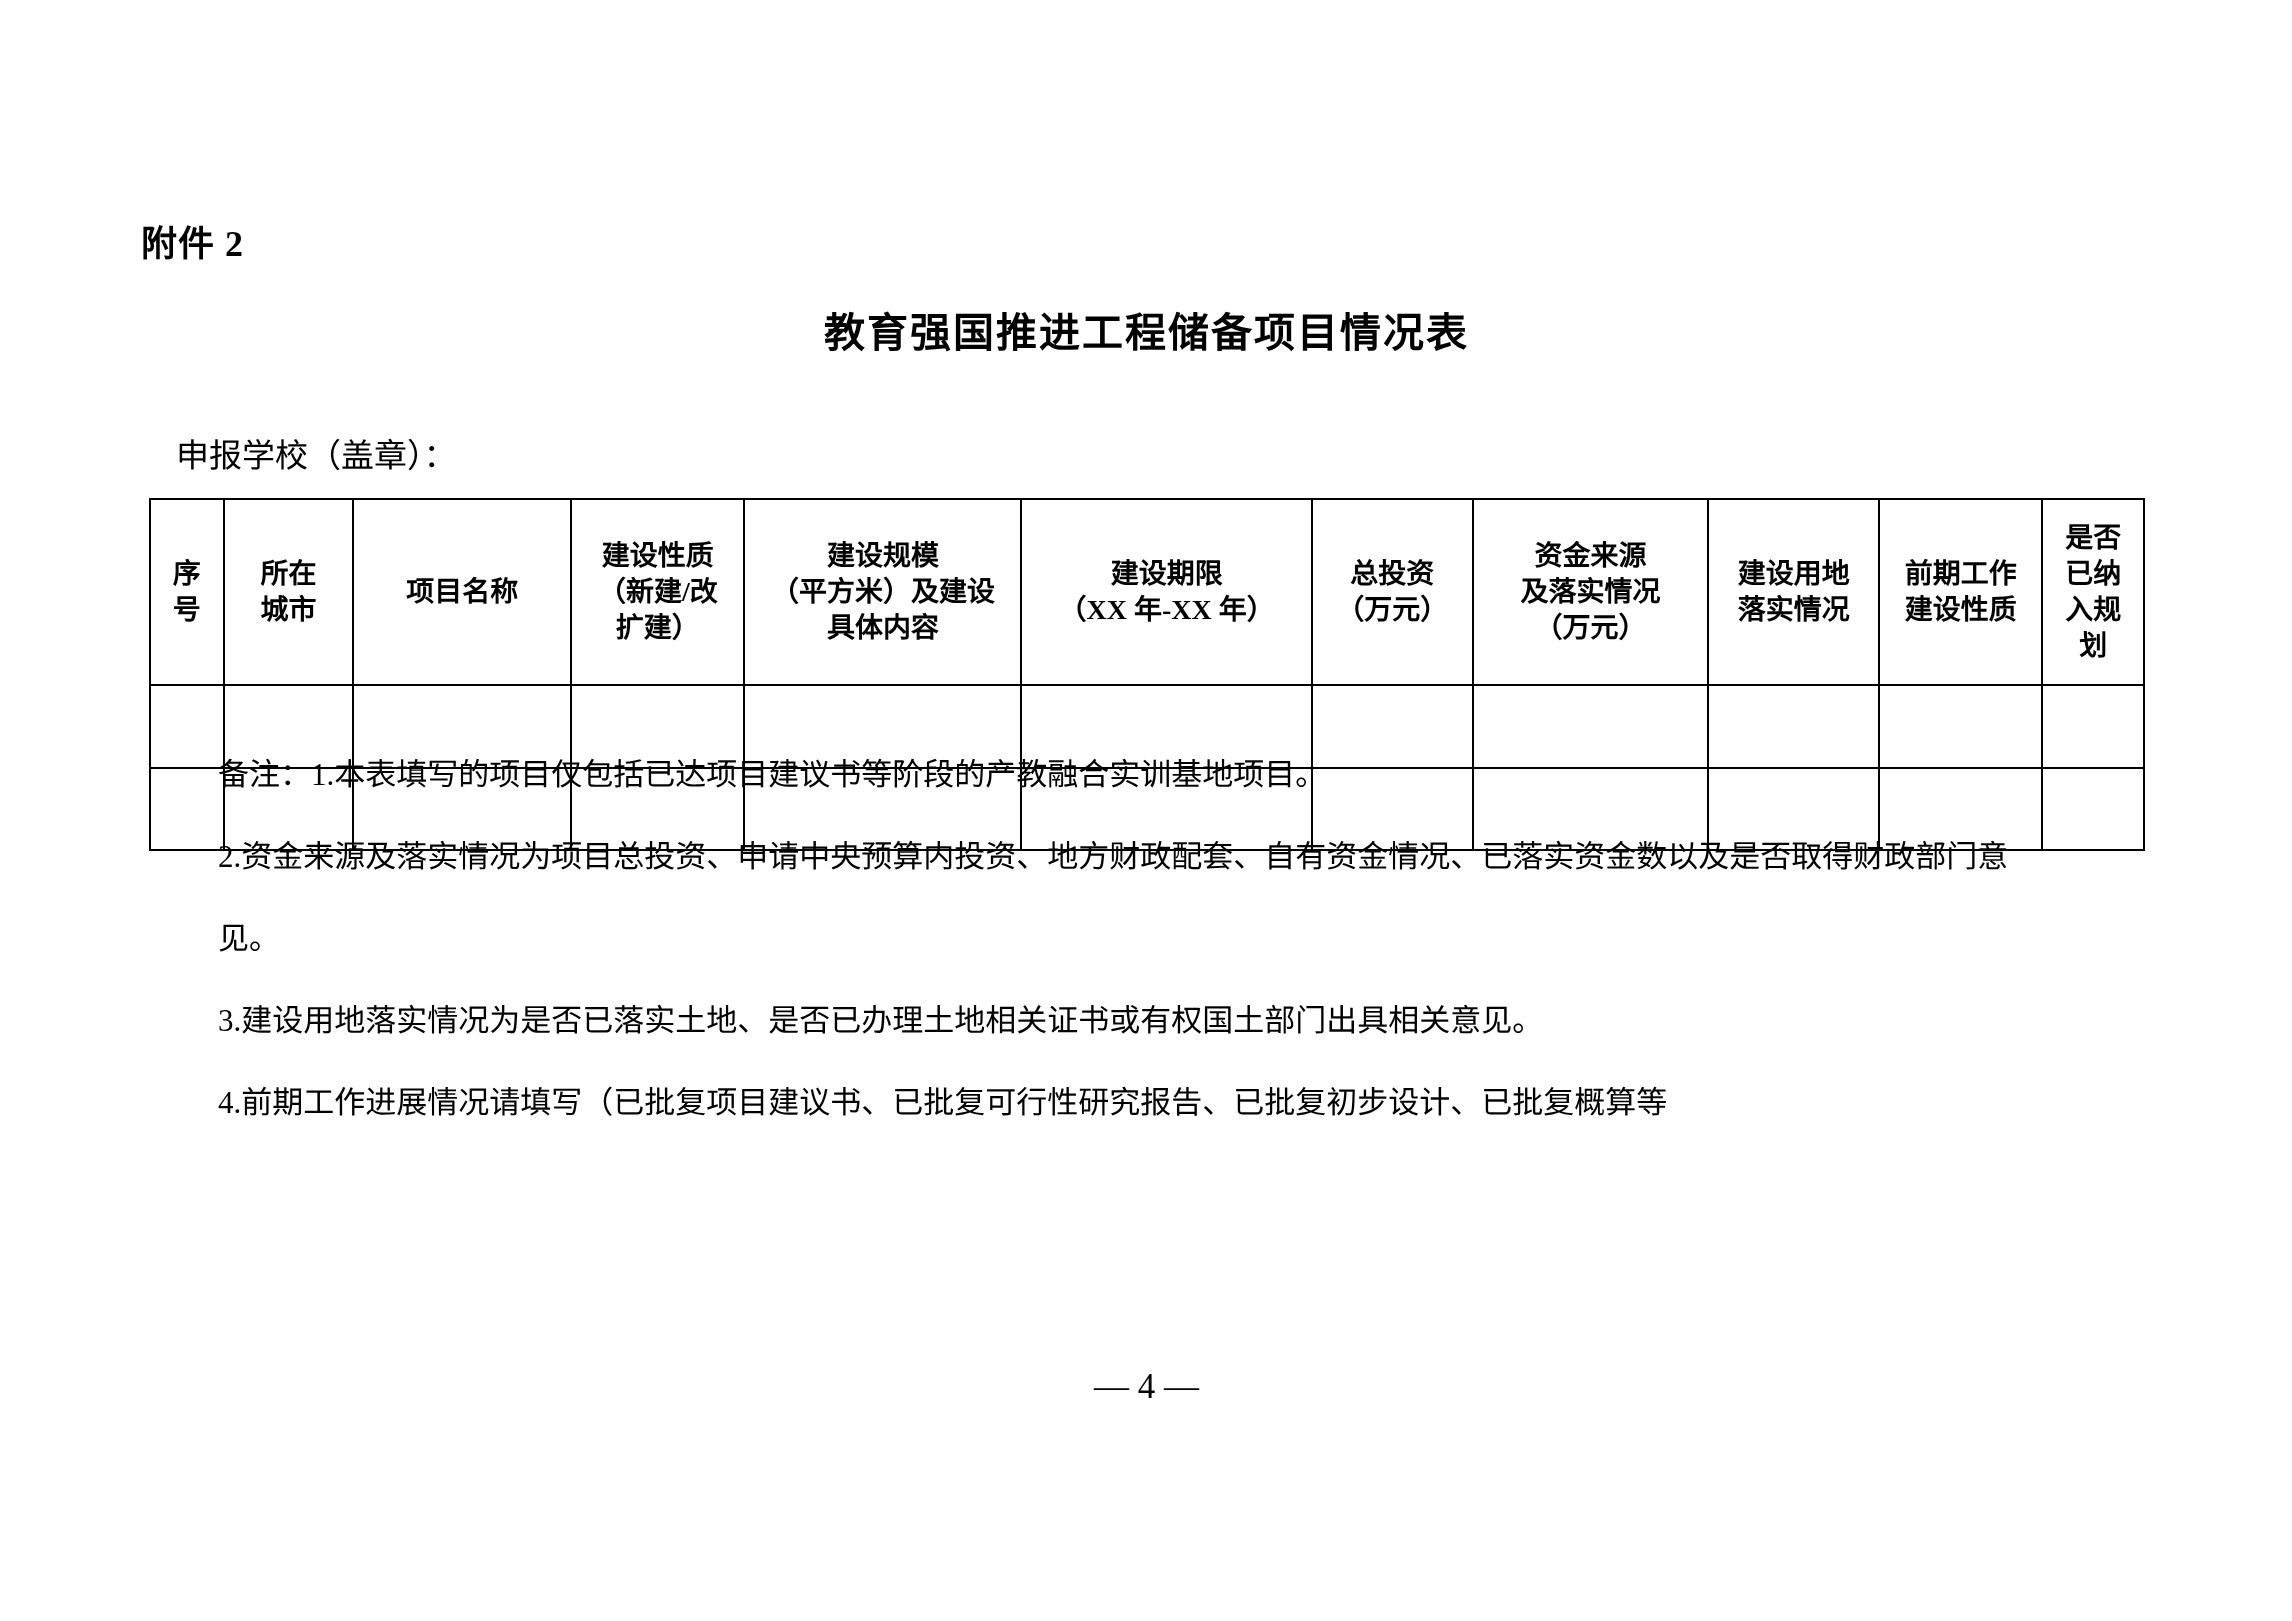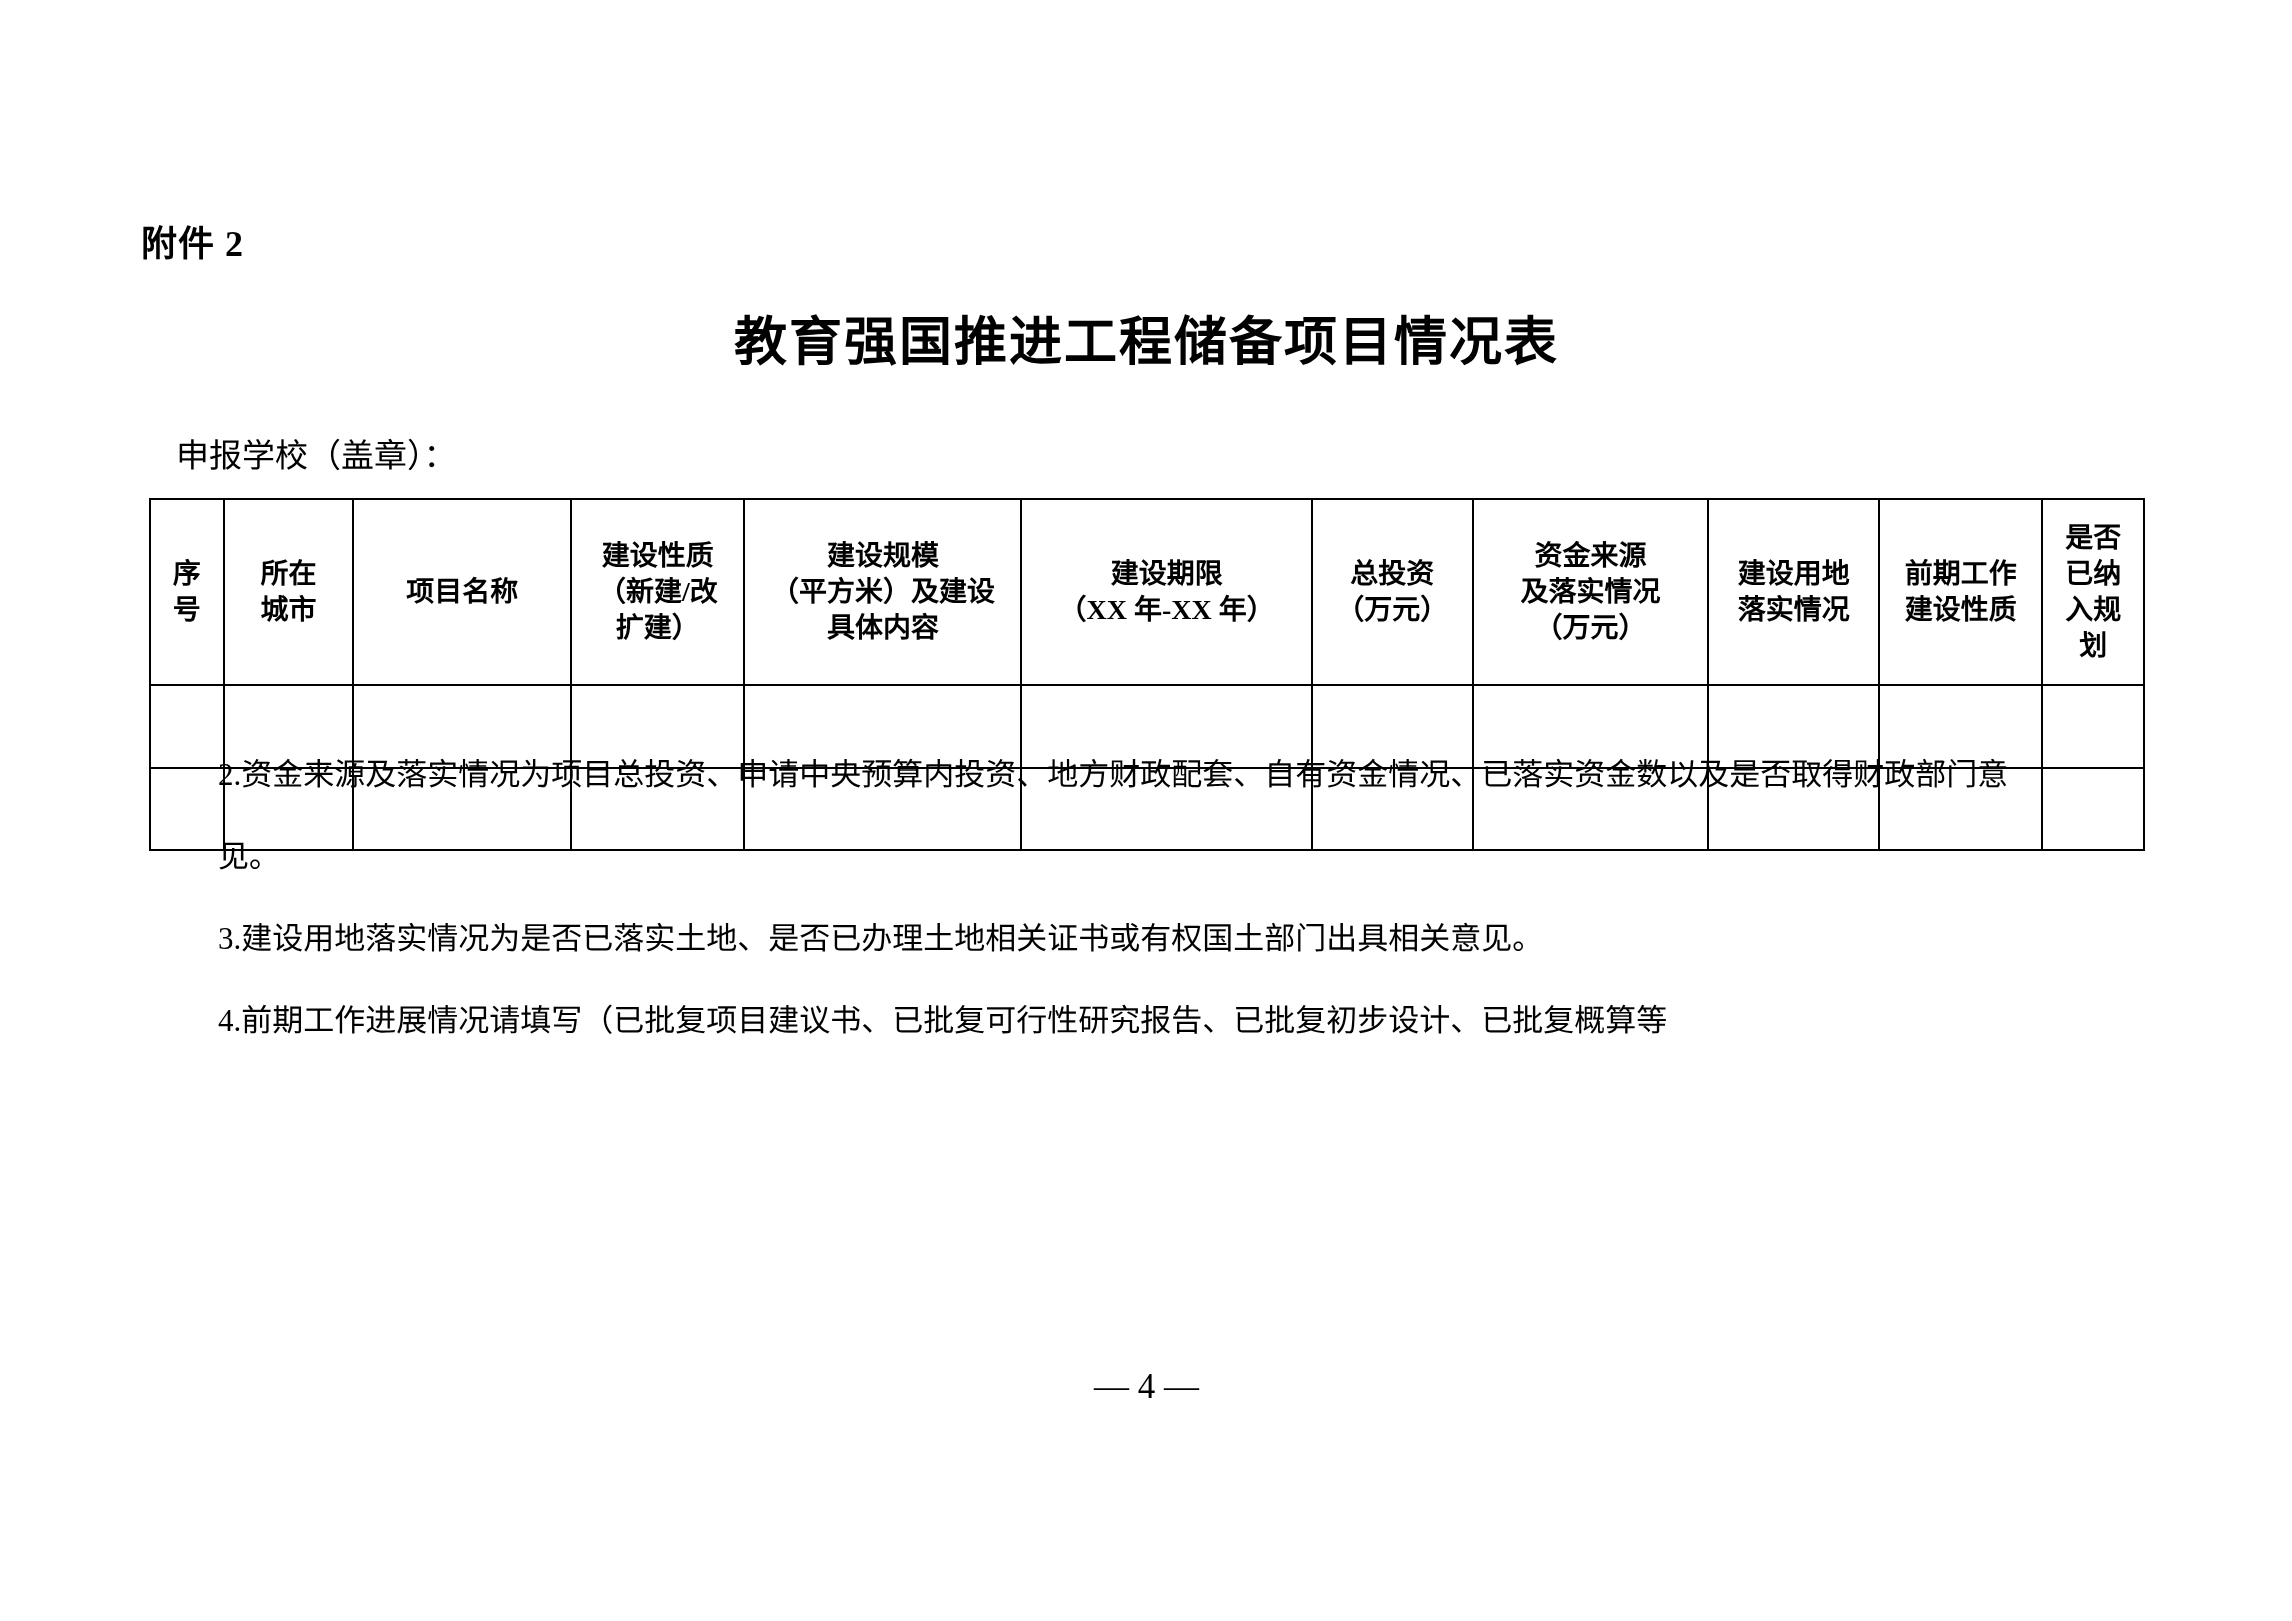--- a/index.html
+++ b/index.html
@@ -31,21 +31,21 @@
     font-size: 36px;
     font-weight: bold;
     letter-spacing: 1px;
   }
   .doc-title {
     position: absolute;
     left: 0;
     top: 299px;
     width: 2293px;
     text-align: center;
-    font-size: 53px;
+    font-size: 41px;
     font-weight: bold;
     letter-spacing: 2px;
   }
   .school-line {
     position: absolute;
     left: 152px;
     top: 429px;
     font-size: 33px;
     margin-left: 24px;
   }
@@ -213,20 +213,21 @@
           <td></td>
           <td></td>
           <td></td>
           <td></td>
         </tr>
       </tbody>
     </table>
   </div>
 
   <div class="notes">
+    <p>备注：1.本表填写的项目仅包括已达项目建议书等阶段的产教融合实训基地项目。</p>
     <p>2.资金来源及落实情况为项目总投资、申请中央预算内投资、地方财政配套、自有资金情况、已落实资金数以及是否取得财政部门意</p>
     <p>见。</p>
     <p>3.建设用地落实情况为是否已落实土地、是否已办理土地相关证书或有权国土部门出具相关意见。</p>
     <p>4.前期工作进展情况请填写（已批复项目建议书、已批复可行性研究报告、已批复初步设计、已批复概算等</p>
   </div>
 
   <div class="page-number">— 4 —</div>
 
 </div>
 

